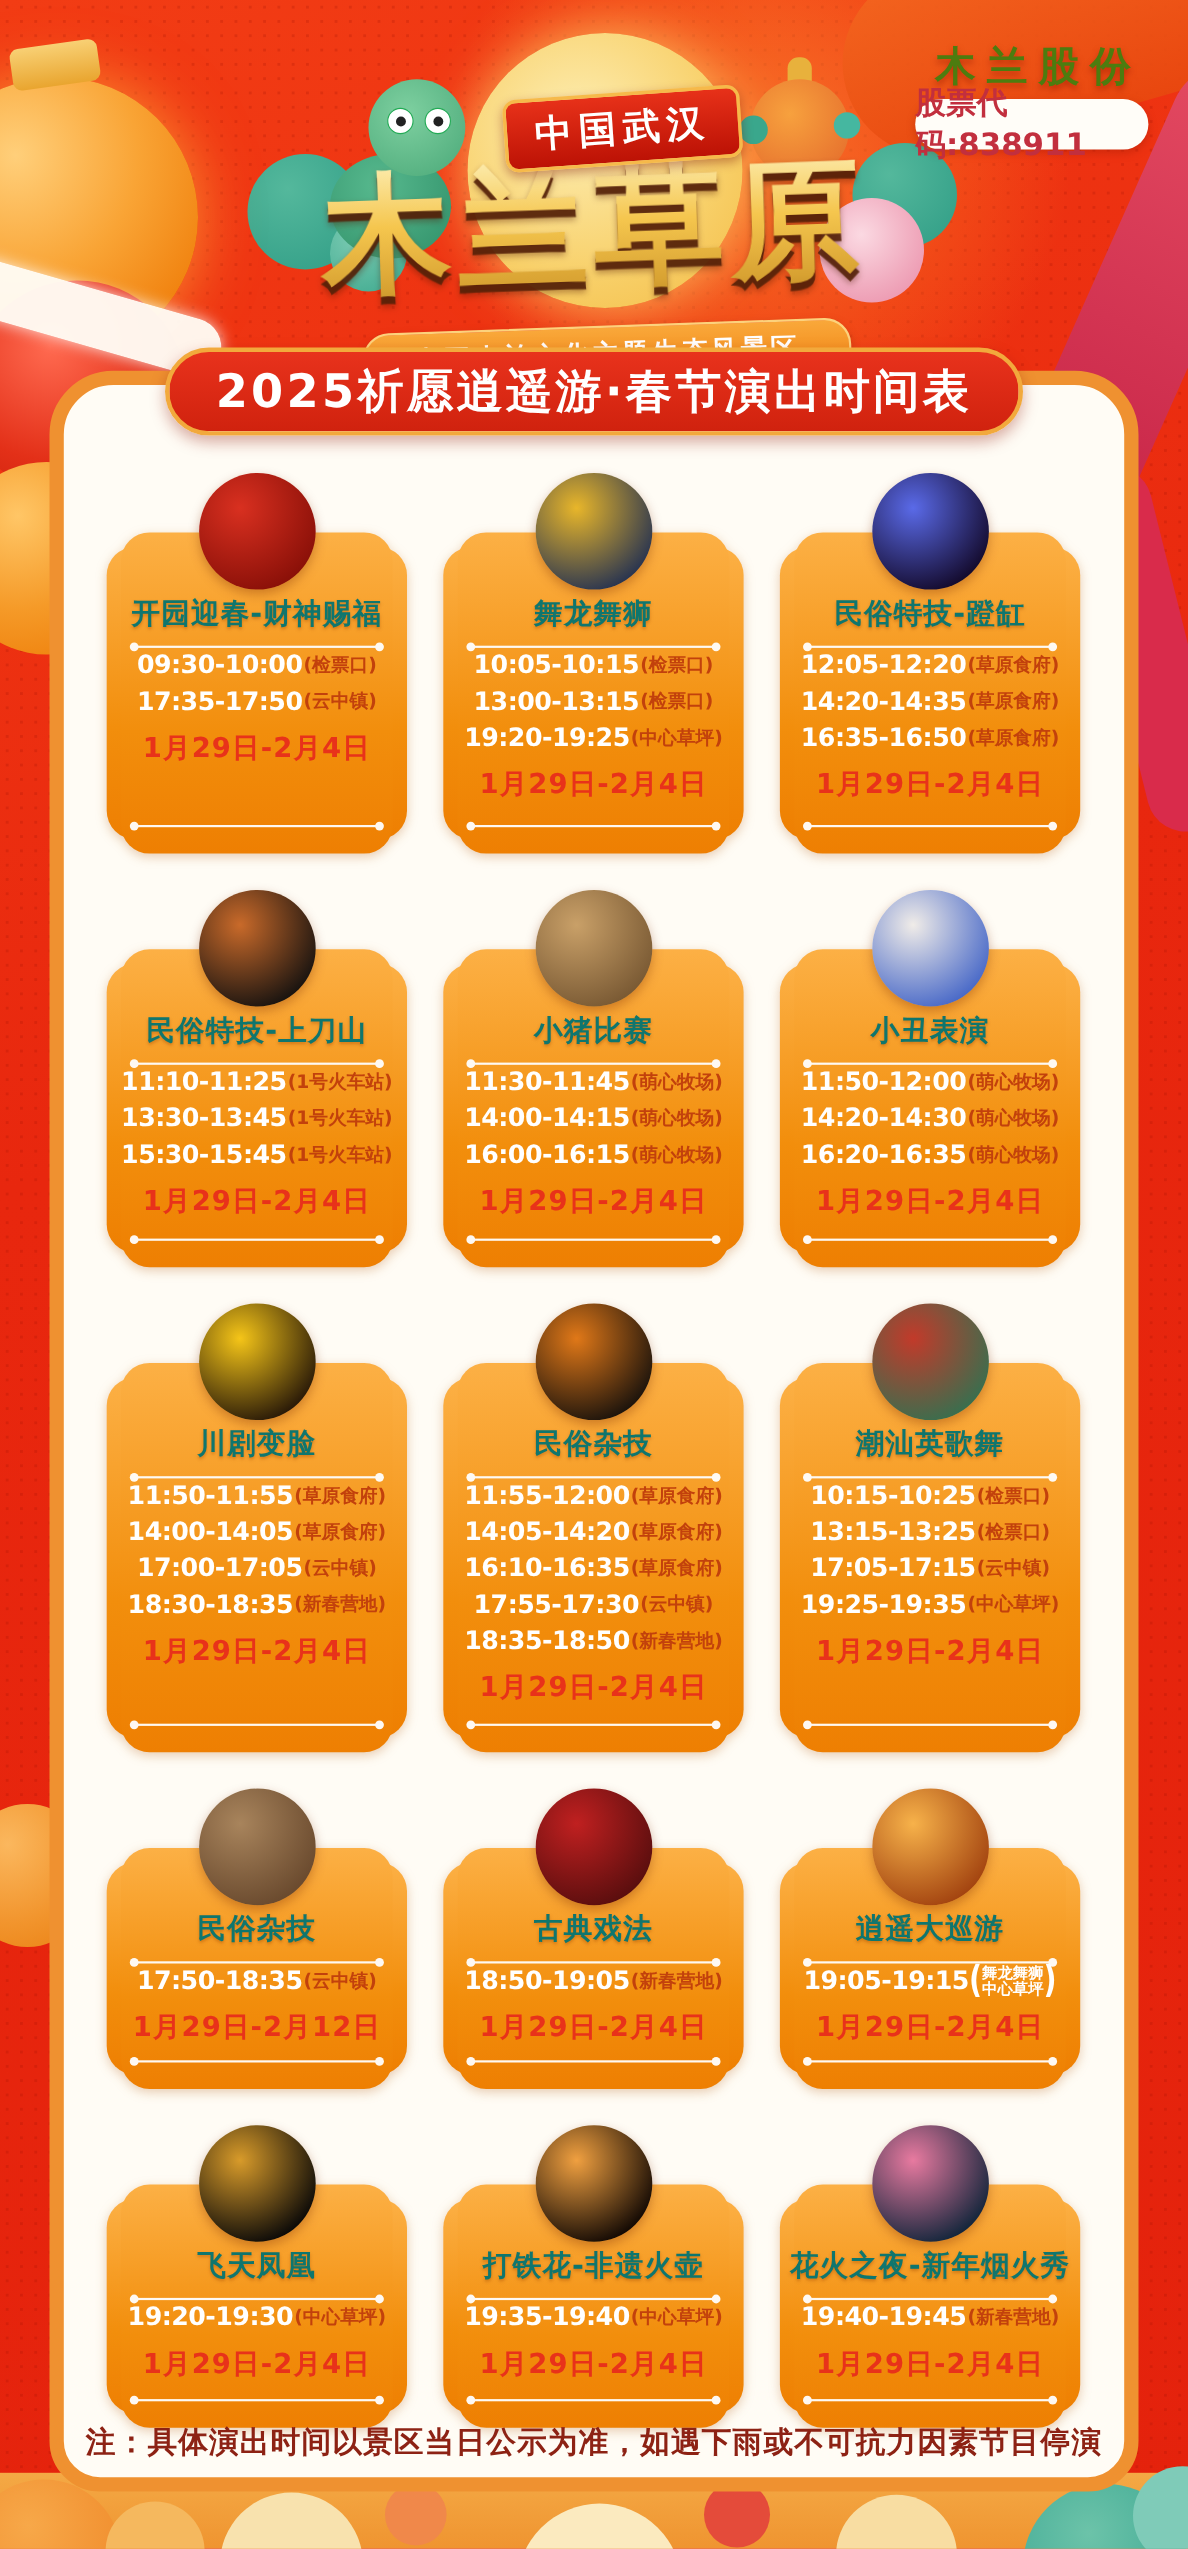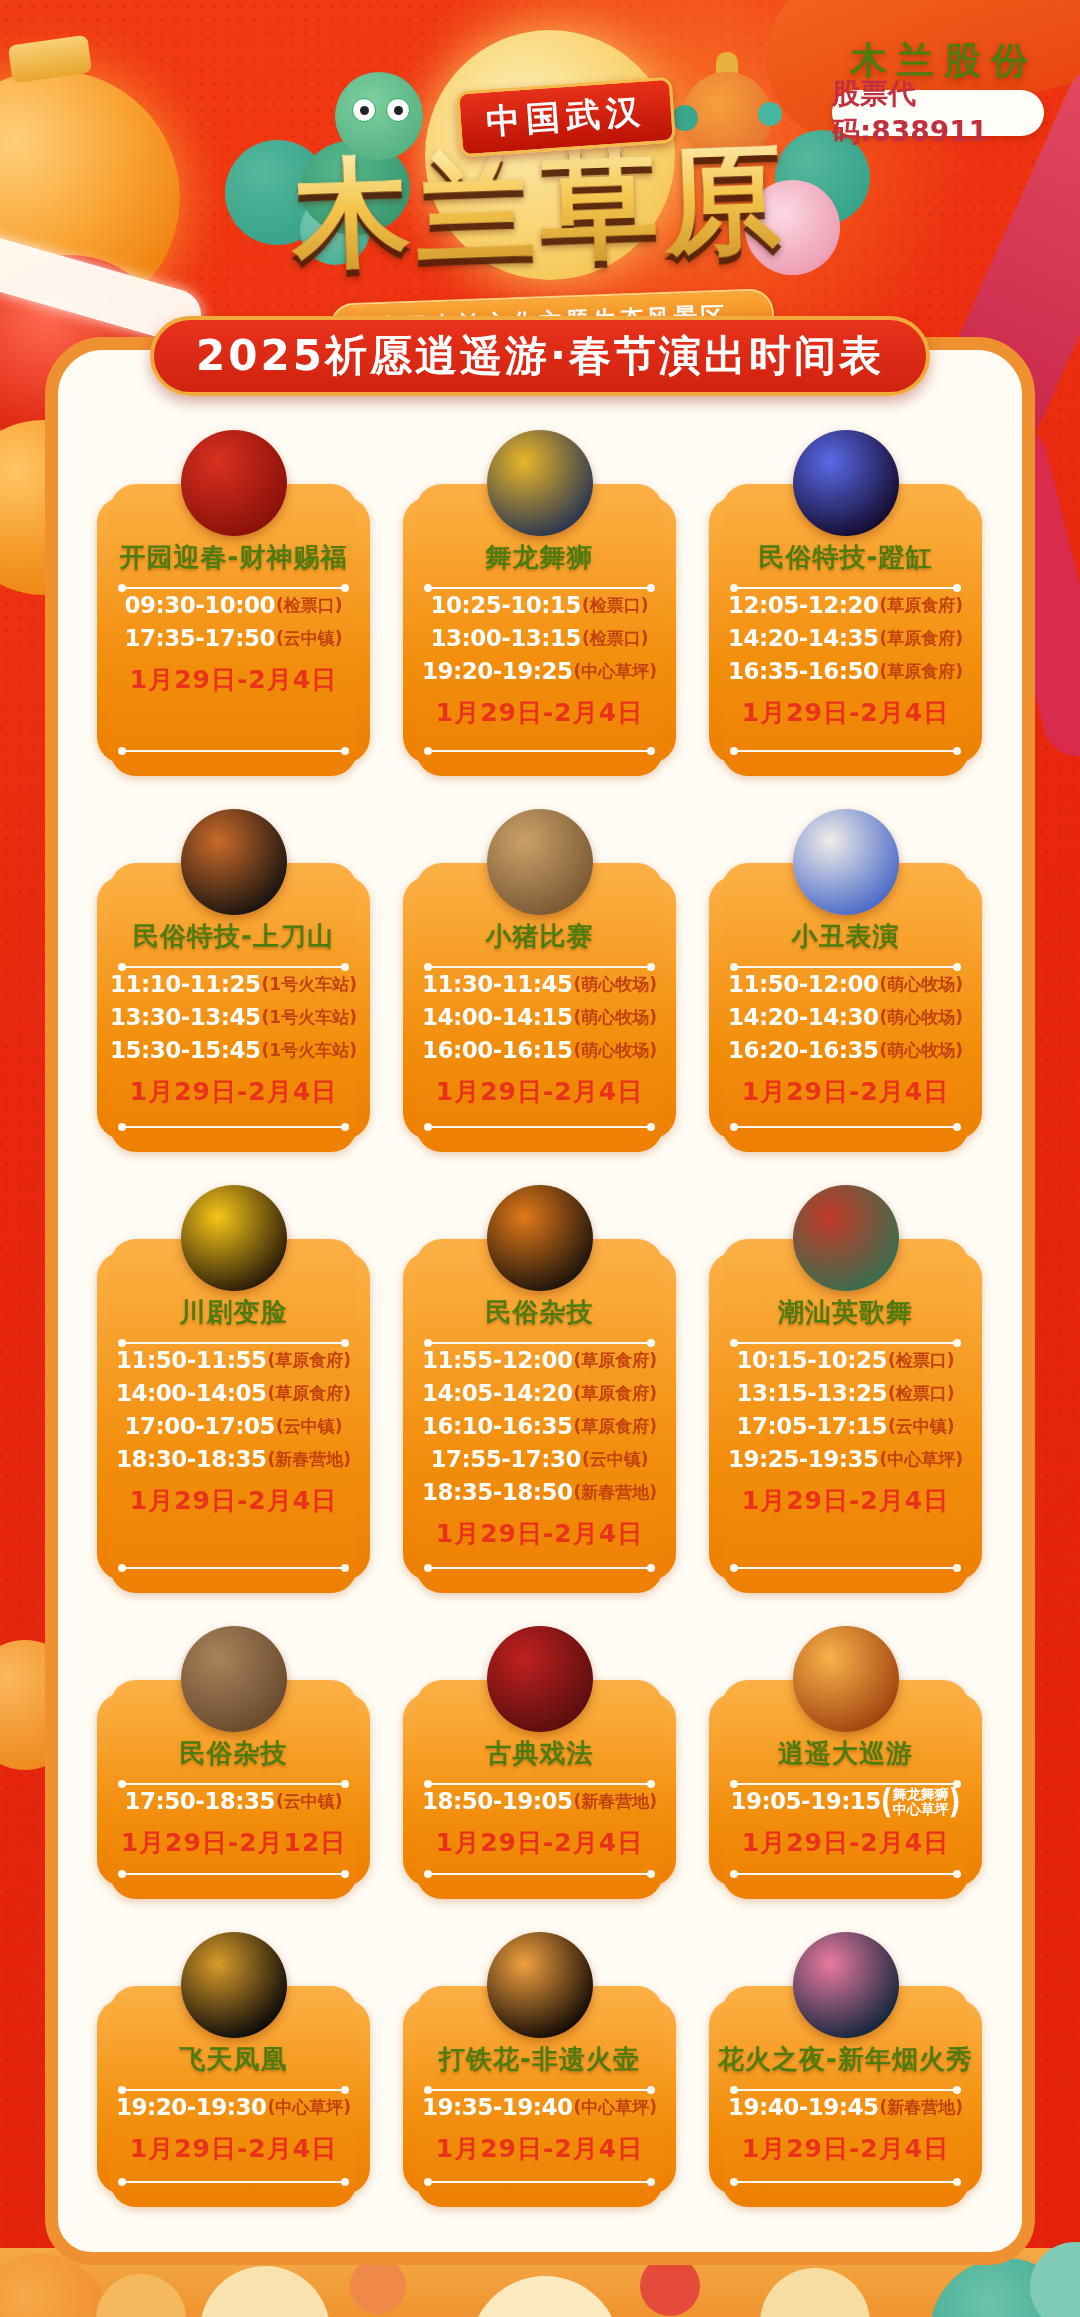--- a/index.html
+++ b/index.html
@@ -106,21 +106,21 @@
   .photo{width:106px;height:106px;border-radius:50%;z-index:3;margin-bottom:-52px;
     box-shadow:0 4px 10px rgba(120,40,0,.35);}
   .plate{position:relative;flex:1;width:100%;z-index:1;
     filter:drop-shadow(0 3px 5px rgba(170,80,0,.28));}
   .plate .pv,.plate .ph{position:absolute;border-radius:26px;
     background:linear-gradient(180deg,#fcb045 0%,#f28e0c 62%,#ee7f02 100%);}
   .plate .pv{top:0;bottom:0;left:13px;right:13px;}
   .plate .ph{top:13px;bottom:13px;left:0;right:0;}
   .content{position:absolute;inset:0;z-index:2;display:flex;flex-direction:column;
     align-items:center;padding:56px 13px 20px;box-sizing:border-box;}
-  .ev-title{color:#4d7c0f;font-size:26px;font-weight:700;letter-spacing:1px;white-space:nowrap;
+  .ev-title{color:#0f766e;font-size:26px;font-weight:700;letter-spacing:1px;white-space:nowrap;
     text-shadow:0 2px 3px rgba(160,70,0,.45);margin-bottom:12px;}
   .divider{position:relative;width:calc(100% - 20px);height:2px;background:#fff;opacity:.95;}
   .divider:before,.divider:after{content:"";position:absolute;top:-3px;width:8px;height:8px;
     border-radius:50%;background:#fff;}
   .divider:before{left:-2px;} .divider:after{right:-2px;}
   .divider.bottom{margin-top:auto;margin-bottom:4px;}
   .shows{display:flex;flex-direction:column;align-items:center;}
   .show{display:flex;align-items:center;justify-content:center;line-height:33px;white-space:nowrap;}
   .show .time{color:#fff;font-size:23px;font-weight:700;letter-spacing:-0.5px;}
   .show .loc{color:#c2410c;font-size:17px;font-weight:700;margin-left:1px;}
@@ -225,21 +225,21 @@
       <div class="cell">
         <div class="photo" style="background: radial-gradient(circle at 35% 30%, rgb(232, 182, 42), rgb(42, 53, 80) 78%);"></div>
         <div class="plate">
           <div class="ph"></div>
           <div class="pv"></div>
           <div class="content">
             <div class="ev-title">舞龙舞狮</div>
             <div class="divider"></div>
             <div class="shows">
               <div class="show">
-                <span class="time">10:25-10:15</span>
+                <span class="time">10:05-10:15</span>
                 <span class="loc">(检票口)</span>
               </div>
               <div class="show">
                 <span class="time">13:00-13:15</span>
                 <span class="loc">(检票口)</span>
               </div>
               <div class="show">
                 <span class="time">19:20-19:25</span>
                 <span class="loc">(中心草坪)</span>
               </div>
@@ -567,17 +567,18 @@
                 <span class="time">19:40-19:45</span>
                 <span class="loc">(新春营地)</span>
               </div>
             </div>
             <div class="ev-date">1月29日-2月4日</div>
             <div class="divider bottom"></div>
           </div>
         </div>
       </div>
     </div>
+  <div class="note">注：具体演出时间以景区当日公示为准，如遇下雨或不可抗力因素节目停演</div>
 </div>
 
 <div class="title-banner">
   <span>2025祈愿逍遥游·春节演出时间表</span>
 </div>
 
 </body></html>

